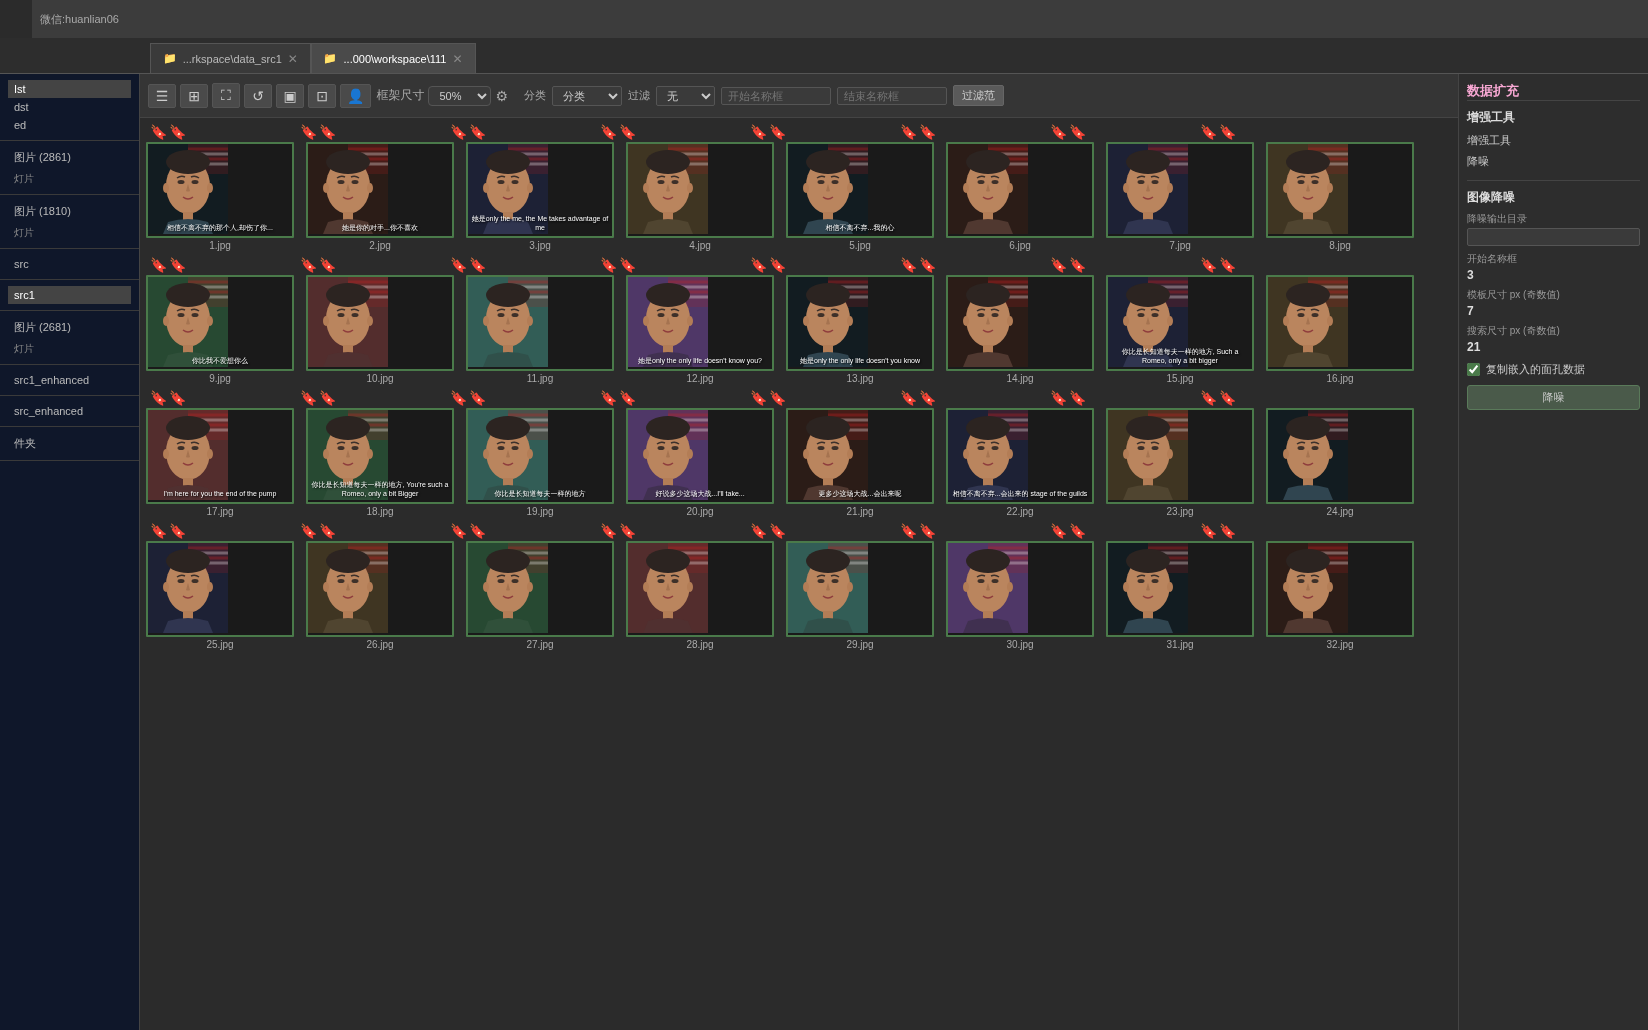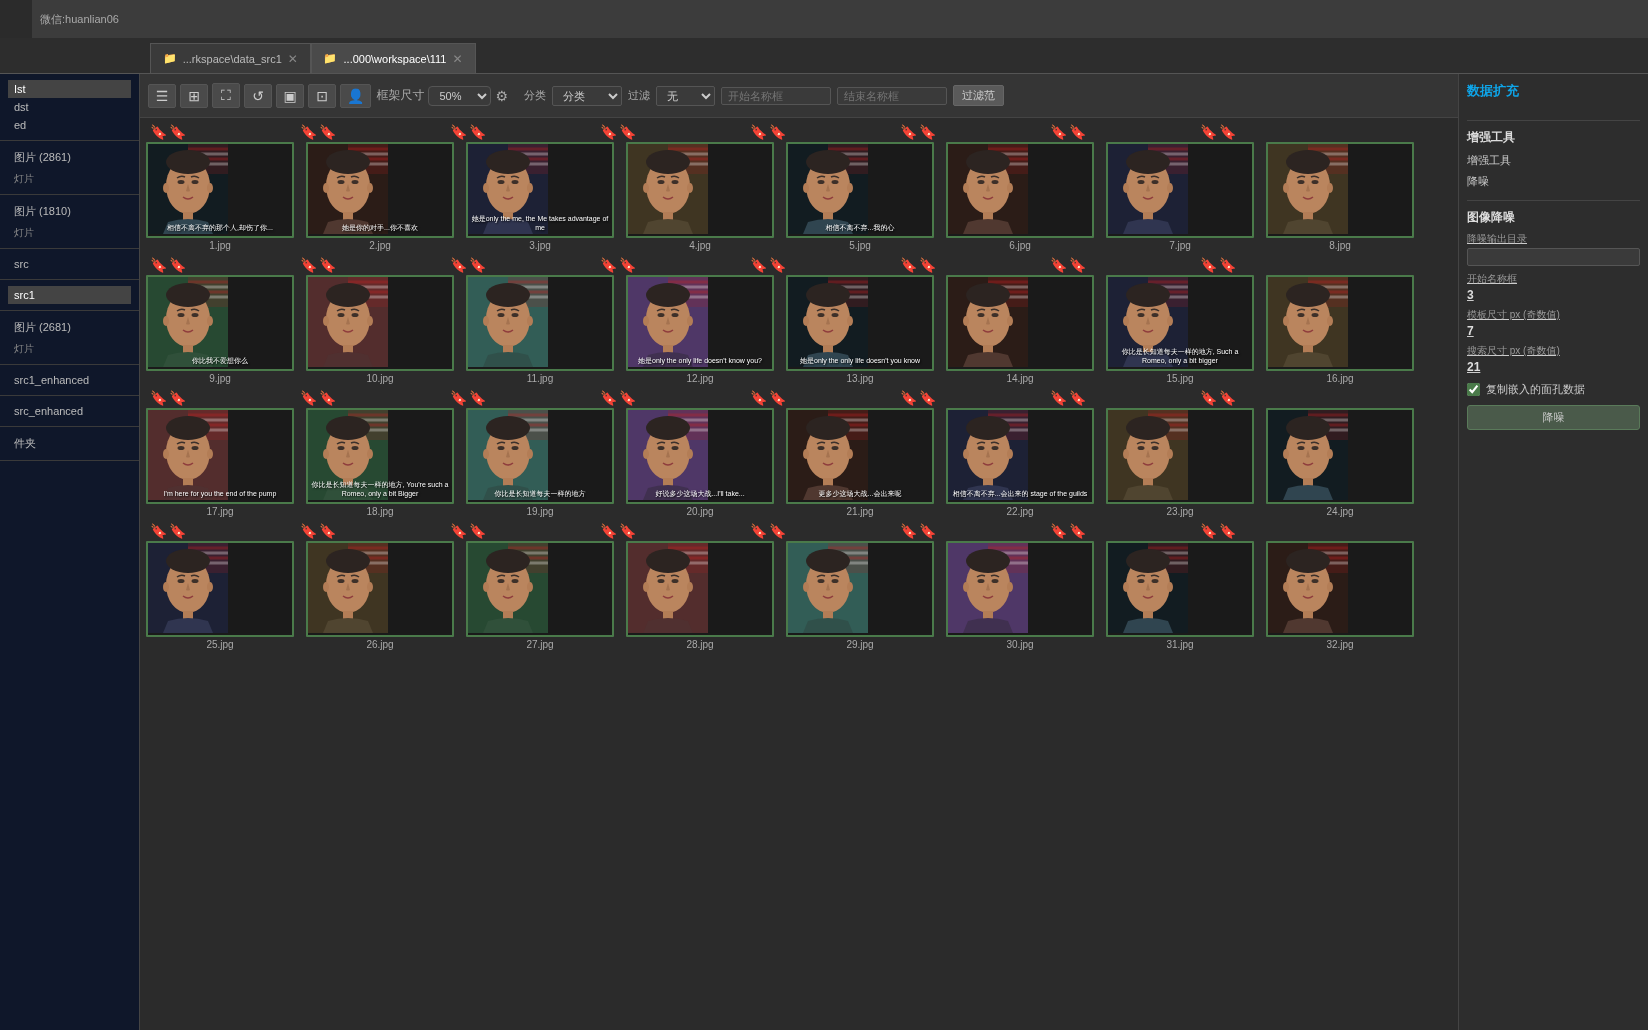--- a/index.html
+++ b/index.html
@@ -245,25 +245,25 @@
     
     .right-panel {
       width: 190px;
       background: #2d2d2d;
       border-left: 1px solid #444;
       padding: 8px;
       flex-shrink: 0;
       overflow-y: auto;
     }
     .right-panel-title {
-      color: #0ea5e9;
+      color: #f9a8d4;
       font-size: 13px;
       font-weight: bold;
       margin-bottom: 2px;
-      padding-bottom: 20px;
+      padding-bottom: 0;
       border-bottom: 1px solid #444;
     }
     .right-section-title {
       color: #ddd;
       font-size: 12px;
       font-weight: bold;
       margin: 8px 0 4px;
     }
     .right-item {
       color: #ccc;
@@ -271,21 +271,20 @@
       padding: 3px 0;
       cursor: pointer;
     }
     .right-divider {
       border: none;
       border-top: 1px solid #444;
       margin: 8px 0;
     }
     .right-field {
       margin: 6px 0;
-      text-decoration: underline;
     }
     .right-field-label {
       color: #999;
       font-size: 10px;
       margin-bottom: 2px;
     }
     .right-field-value {
       color: #ddd;
       font-size: 12px;
       font-weight: bold;

